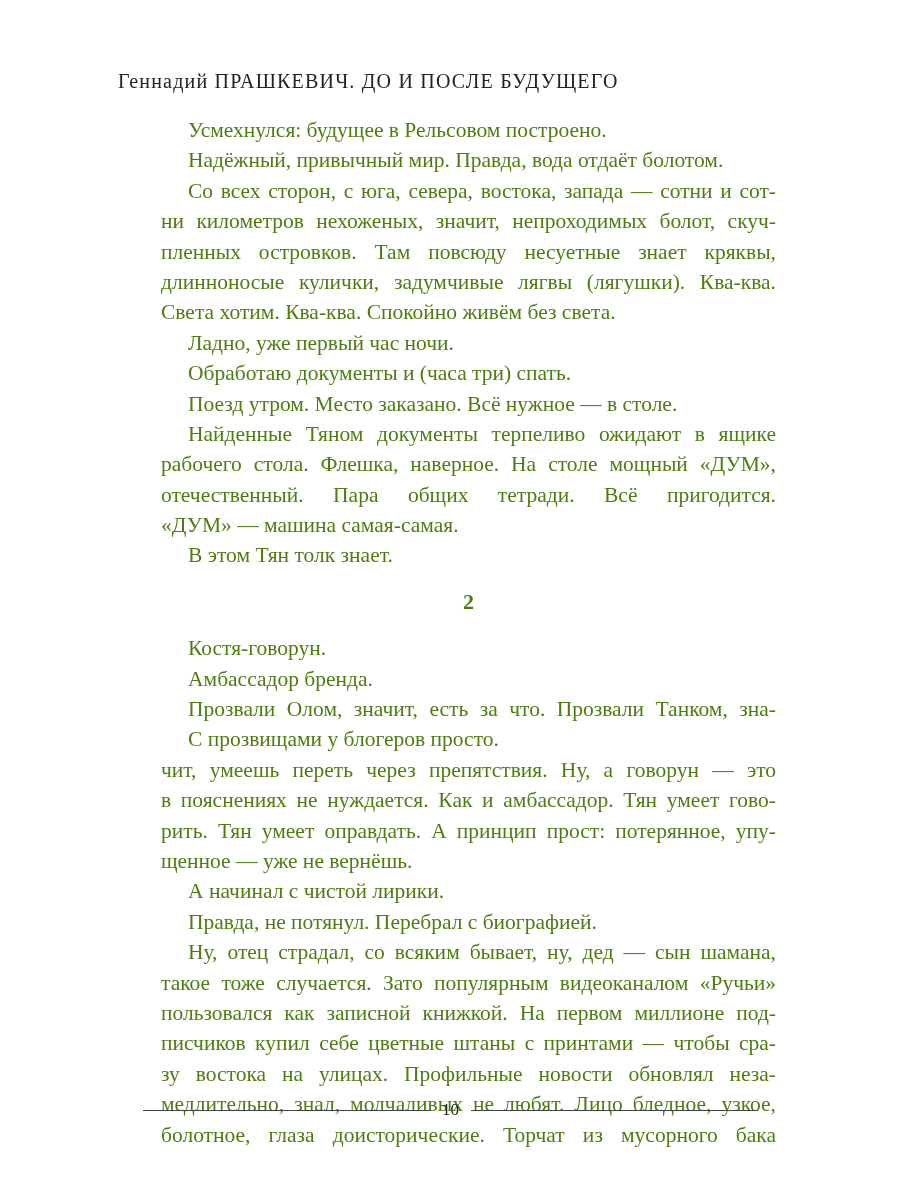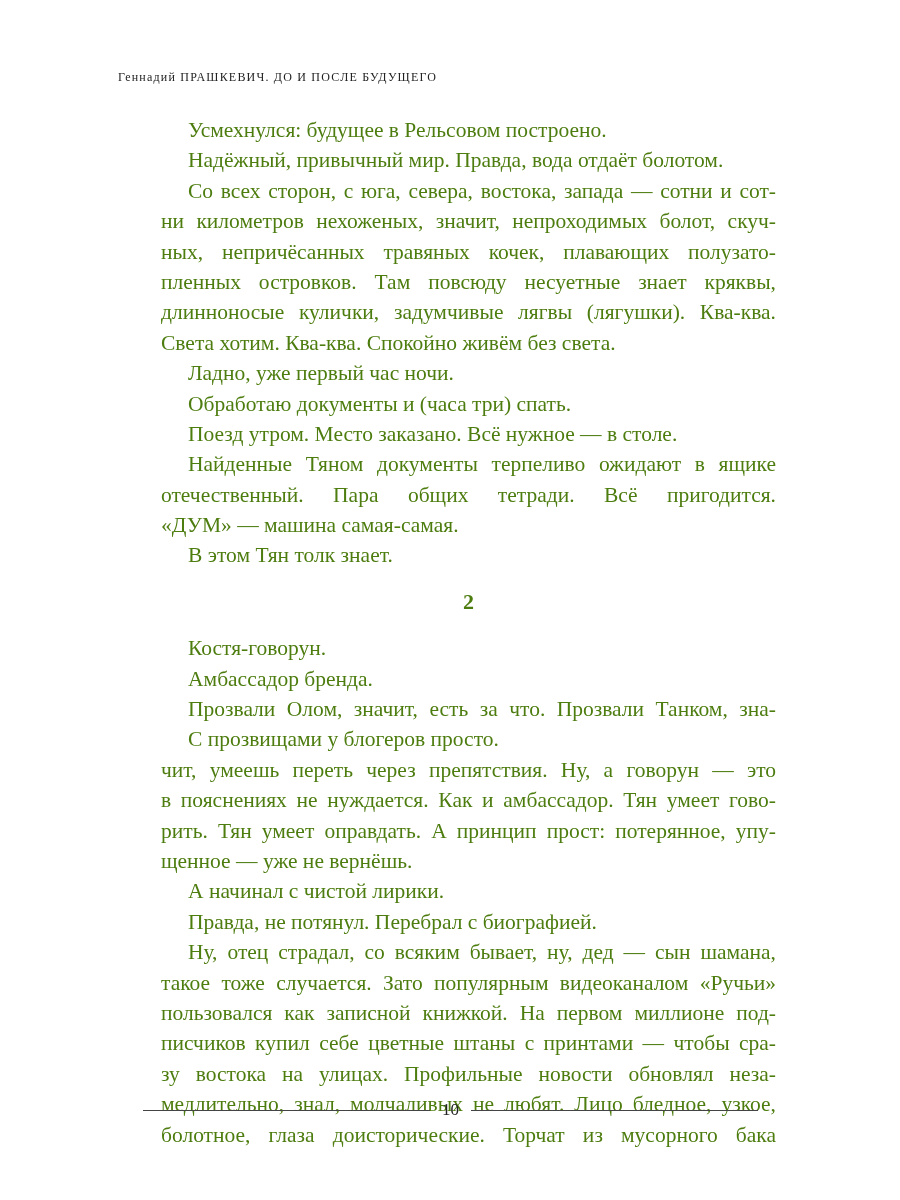--- a/index.html
+++ b/index.html
@@ -1,21 +1,21 @@
 <!DOCTYPE html>
 <html><head>
 <meta charset="utf-8">
 <style>
   html, body { margin:0; padding:0; background:#ffffff; }
   body { width:900px; height:1200px; position:relative; overflow:hidden; color:#1c1c1c; }
   .page { position:absolute; left:0; top:0; width:900px; height:1200px; background:#fff; }
   .running-head {
     position:absolute; left:118px; top:70px;
     font-family:"Liberation Serif", "DejaVu Serif", serif;
-    font-size:12px; letter-spacing:1.2px; color:#222;
+    font-size:20px; letter-spacing:1.2px; color:#222;
     white-space:nowrap;
     text-align:right;
   }
   .body {
     position:absolute; left:161px; top:115px; width:615px;
     font-family:"Liberation Serif", "DejaVu Serif", serif;
     font-size:21.5px; line-height:30.4px; color:#4d7c0f;
   }
   .line { display:block; white-space:nowrap; height:30.4px; }
   .line.indent { padding-left:27px; }
@@ -37,28 +37,28 @@
 
 <div class="page">
   <div class="running-head">Геннадий ПРАШКЕВИЧ. ДО И ПОСЛЕ БУДУЩЕГО</div>
 
   <div class="body">
     <div id="sec1">
         <span class="line indent">Усмехнулся: будущее в Рельсовом построено.</span>
         <span class="line indent">Надёжный, привычный мир. Правда, вода отдаёт болотом.</span>
         <span class="line indent just">Со всех сторон, с юга, севера, востока, запада — сотни и сот-</span>
         <span class="line just">ни километров нехоженых, значит, непроходимых болот, скуч-</span>
-        <span class="line just">ных, непричёсанных травяных кочек, плавающих полузато-</span>
         <span class="line just">пленных островков. Там повсюду несуетные знает кряквы,</span>
         <span class="line just">длинноносые кулички, задумчивые лягвы (лягушки). Ква-ква.</span>
         <span class="line">Света хотим. Ква-ква. Спокойно живём без света.</span>
         <span class="line indent">Ладно, уже первый час ночи.</span>
         <span class="line indent">Обработаю документы и (часа три) спать.</span>
         <span class="line indent">Поезд утром. Место заказано. Всё нужное — в столе.</span>
         <span class="line indent just">Найденные Тяном документы терпеливо ожидают в ящике</span>
+        <span class="line just">рабочего стола. Флешка, наверное. На столе мощный «ДУМ»,</span>
         <span class="line just">отечественный. Пара общих тетради. Всё пригодится.</span>
         <span class="line">«ДУМ» — машина самая-самая.</span>
         <span class="line indent">В этом Тян толк знает.</span>
       </div>
     <div class="chapter-num">2</div>
     <div id="sec2">
         <span class="line indent">Костя-говорун.</span>
         <span class="line indent">Амбассадор бренда.</span>
         <span class="line indent just">Прозвали Олом, значит, есть за что. Прозвали Танком, зна-</span>
         <span class="line indent">С прозвищами у блогеров просто.</span>

